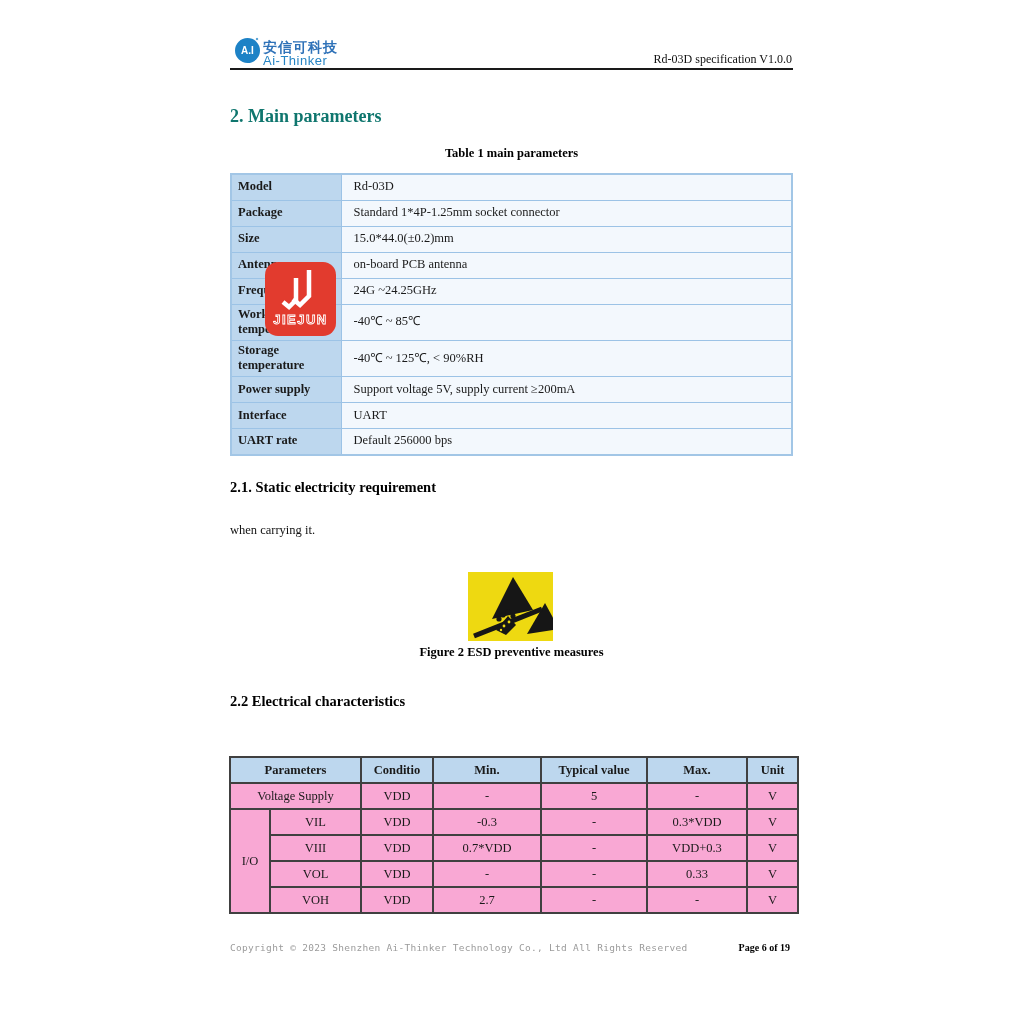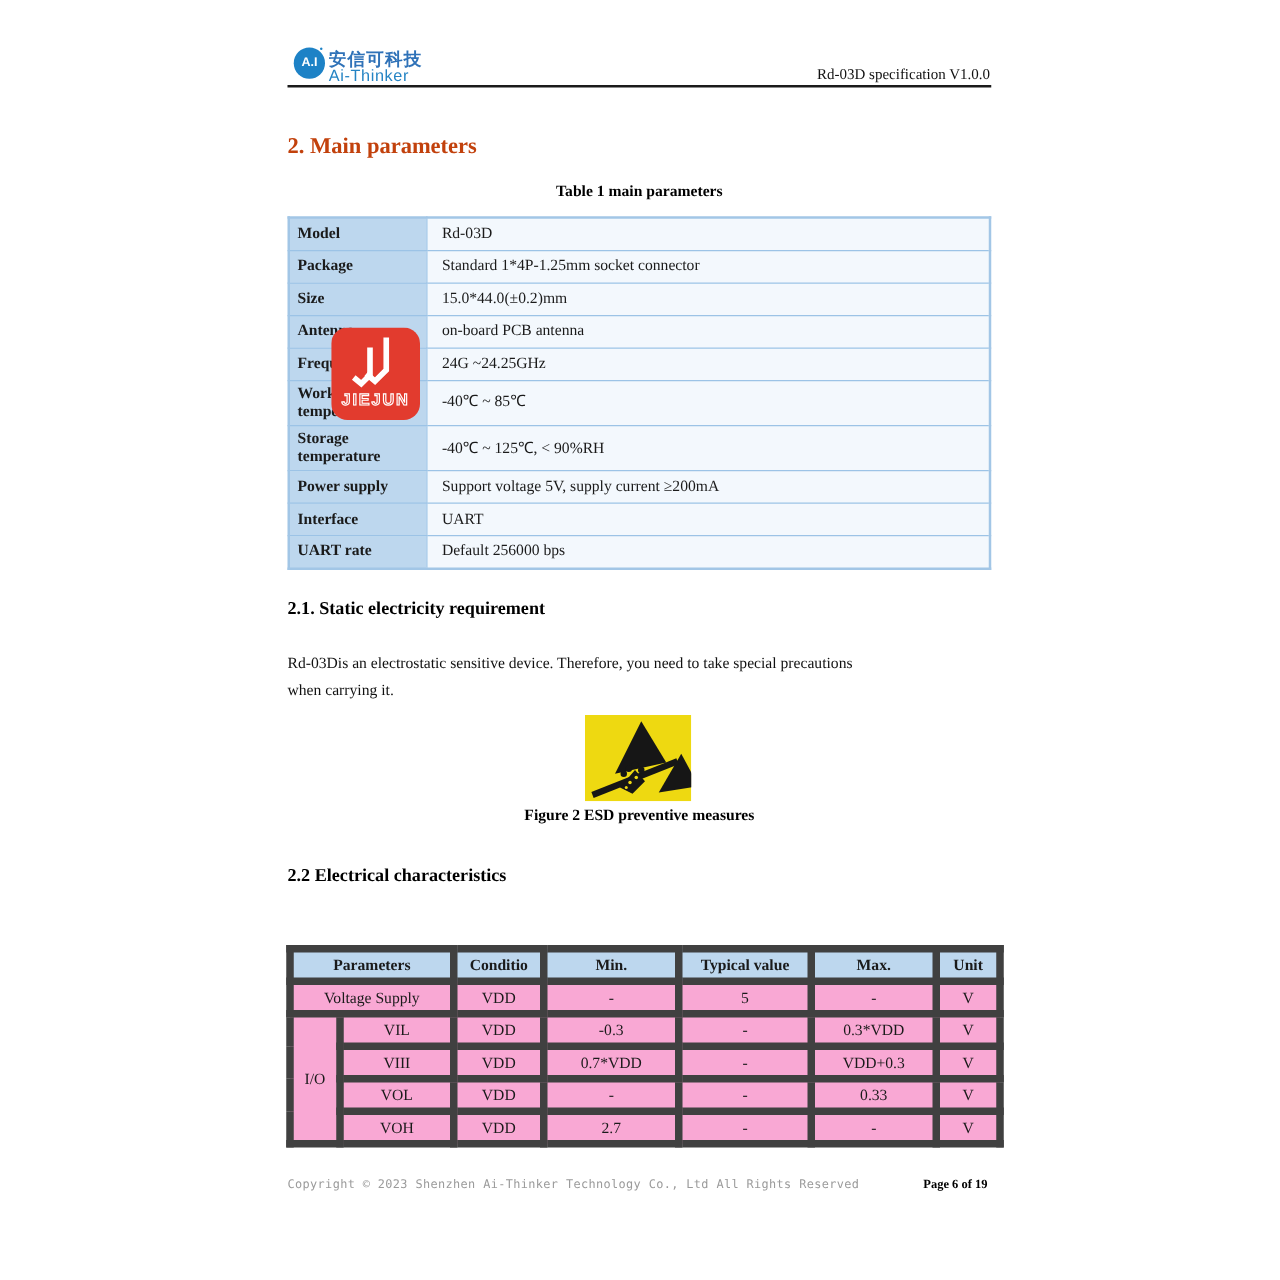--- a/index.html
+++ b/index.html
@@ -36,21 +36,21 @@
     position:absolute; right:232px; top:52px;
     font-size:12px; color:#111;
   }
   .hdr-rule {
     position:absolute; left:230px; top:68px; width:563px; height:2px; background:#1a1a1a;
   }
 
   
   .h-main {
     position:absolute; left:230px; top:106px;
-    font-size:18px; font-weight:bold; color:#c2410c;
+    font-size:18px; font-weight:bold; color:#0f766e;
   }
   .tbl-caption {
     position:absolute; left:230px; width:563px; text-align:center;
     font-size:12.5px; font-weight:bold; color:#000;
   }
   .cap1 { top:146px; }
   .cap2 { top:720px; }
   .h-sub {
     position:absolute; left:230px;
     font-size:14.5px; font-weight:bold; color:#000;
@@ -91,21 +91,21 @@
     font-size:12.5px; font-weight:bold; color:#000;
   }
 
   
   .t2 {
     position:absolute; left:229px; top:756px; width:568px;
     border-collapse:collapse; table-layout:fixed;
   }
   .t2 { border:2px solid #6f9fce; }
   .t2 th, .t2 td {
-    border:6px solid #404040; font-size:12.5px; text-align:center; vertical-align:middle;
+    border:2px solid #404040; font-size:12.5px; text-align:center; vertical-align:middle;
     padding:1px 2px;
   }
   .t2 th { background:#bdd7ee; font-weight:bold; }
   .t2 td { background:#f9a8d4; }
   .t2 tr { height:26px; }
 
   
   .foot-copy {
     position:absolute; left:230px; top:942px;
     font-family:"DejaVu Sans Mono", monospace; font-size:9.5px; color:#9b9b9b;
@@ -184,21 +184,20 @@
 
   <svg class="jiejun" viewBox="0 0 71 74">
     <rect x="0" y="0" width="71" height="74" rx="13" fill="#e23b2e"></rect>
     <path d="M44 8 v26 l-9 9 -7 -6" fill="none" stroke="#ffffff" stroke-width="4.5"></path>
     <path d="M31 16 v22 l-7 7 -6 -5" fill="none" stroke="#ffffff" stroke-width="4.5"></path>
     <text x="35.5" y="62" text-anchor="middle" font-family="Liberation Sans, sans-serif" font-size="13" font-weight="bold" fill="none" stroke="#ffffff" stroke-width="0.9" letter-spacing="1.5">JIEJUN</text>
   </svg>
 
   <div class="h-sub h-21">2.1.  Static electricity requirement</div>
   <div class="para">
-    <span style="display:block">Rd-03Dis an electrostatic sensitive device. Therefore, you need to take special precautions</span>
     <span style="display:block">when carrying it.</span>
   </div>
 
   <svg class="esd" viewBox="0 0 85 69">
     <rect x="0" y="0" width="85" height="69" fill="#eed911"></rect>
     <polygon points="45,5 24,47 65,38" fill="#161616"></polygon>
     <polygon points="77,31 59,62 91,57" fill="#161616"></polygon>
     <path d="M6 64 L74 37" stroke="#161616" stroke-width="5" fill="none"></path>
     <path d="M28 58 L40 44 L48 53 L38 63 Z" fill="#161616"></path>
     <circle cx="31" cy="47" r="2.6" fill="#161616"></circle>

